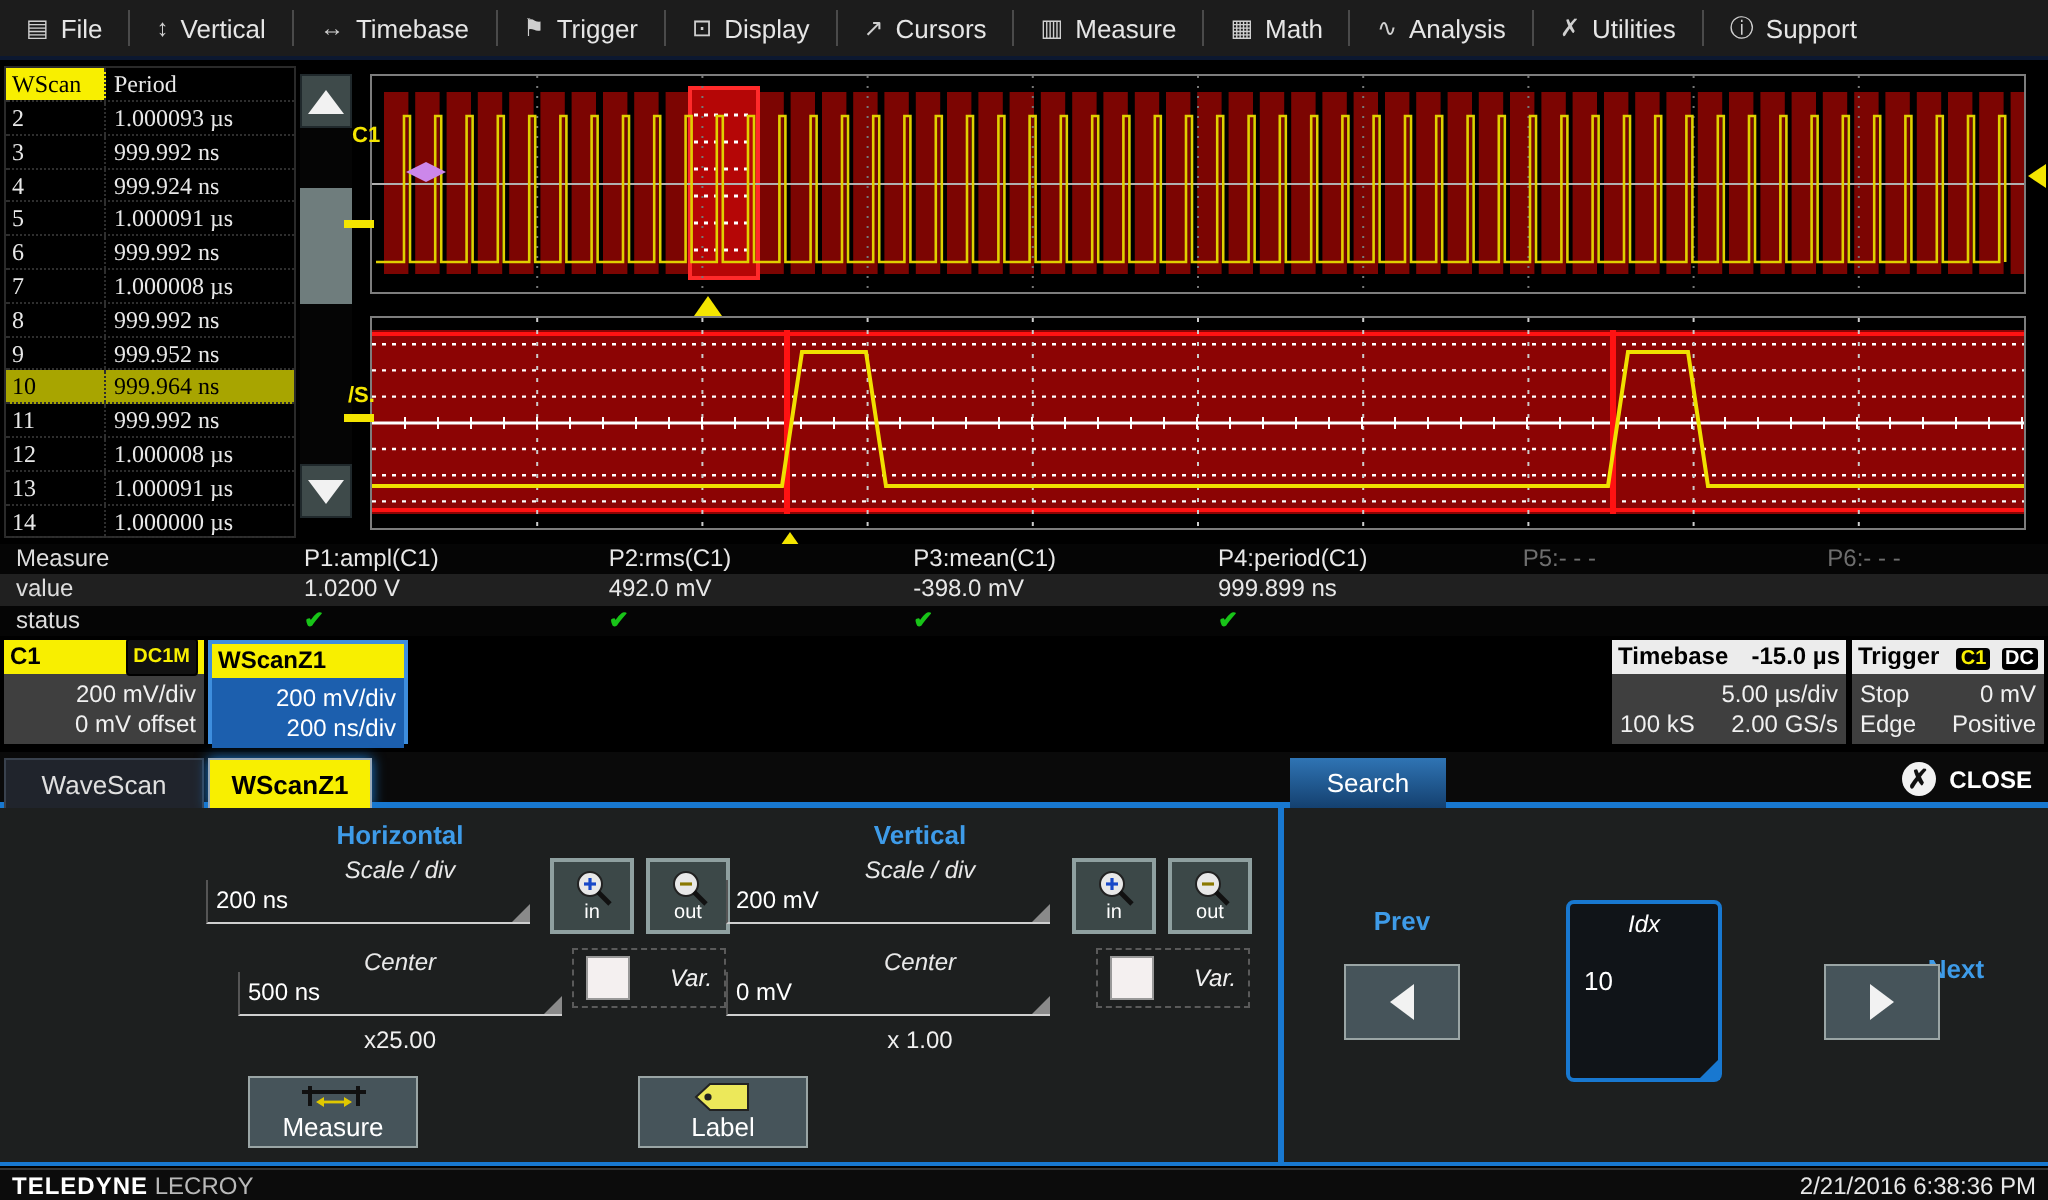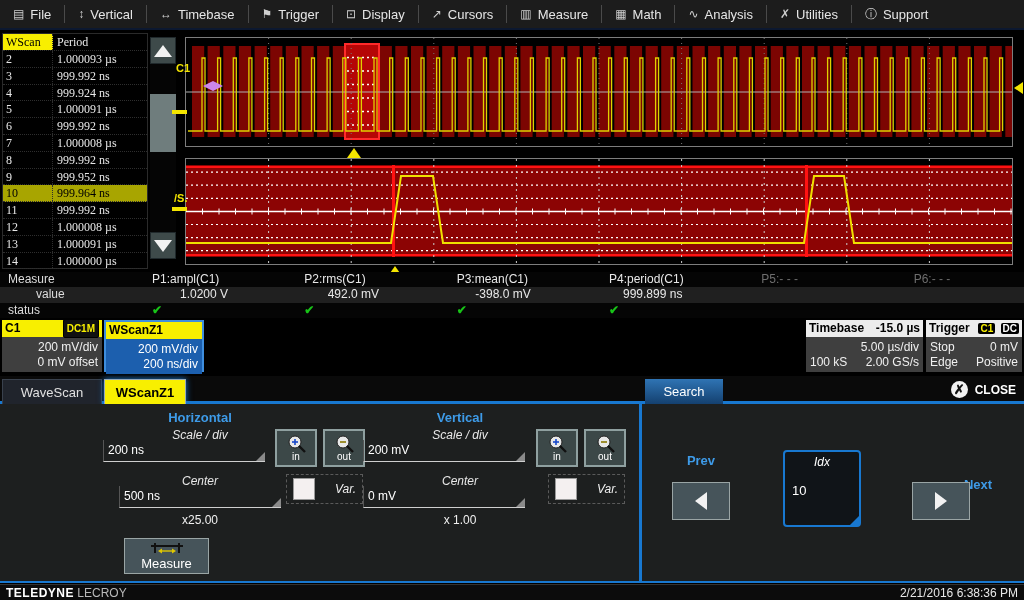--- a/index.html
+++ b/index.html
@@ -46,21 +46,21 @@
   .level-dash { background:#f4e500; height:4px; width:15px; }
   .tri-marker { width:0; height:0; border-left:7px solid transparent; border-right:7px solid transparent;
     border-bottom:10px solid #f4e500; }
   .arrow-left { width:0; height:0; border-top:6px solid transparent; border-bottom:6px solid transparent;
     border-right:9px solid #f4e500; }
 
   
   #measure-table { left:0; top:272px; width:1024px; font-size:12px; }
   .mrow { display:grid; grid-template-columns:110px repeat(6,1fr); height:15.3px; line-height:15.3px;
     background:#050505; }
-  .mrow.vals { background:#202020;padding-left:28px; }
+  .mrow.vals { background:#202020; }
   .mrow .mlab { padding-left:8px; color:#ddd; }
   .mrow .mcell { padding-left:42px; }
   .mcell.dim { color:#6e6e6e; }
   .chk { color:#18c418; font-weight:bold; }
 
   
   .desc { top:320px; height:52px; font-size:12px; }
   .desc .hdr { height:17px; line-height:17px; padding:0 3px; display:flex;
     justify-content:space-between; align-items:center; font-weight:bold; }
   .desc .body { height:35px; padding:1px 4px; display:flex; flex-direction:column;
@@ -115,21 +115,21 @@
   .var-box { width:22px; height:22px; background:#f4f0f0; border:1px solid #999; }
   .var-label { font-size:12px; font-style:italic; color:#f0f0f0; }
 
   .nav-label { position:absolute; font-size:13px; font-weight:bold; color:#3e9be8; width:80px; text-align:center; }
   .nav-btn { position:absolute; width:58px; height:38px; background:#46545a; border:1px solid #9aa5a5;
     display:flex; align-items:center; justify-content:center; }
   .tri-left { width:0; height:0; border-top:9px solid transparent; border-bottom:9px solid transparent;
     border-right:12px solid #f2f2f2; }
   .tri-right { width:0; height:0; border-top:9px solid transparent; border-bottom:9px solid transparent;
     border-left:12px solid #f2f2f2; }
-  #idx-box { position:absolute; left:783px; top:450px; width:78px; height:77px; background:#101418;
+  #idx-box { position:absolute; left:783px; top:450px; width:78px; height:91px; background:#101418;
     border:2px solid #1878d0; border-radius:4px; }
   #idx-box .idx-title { text-align:center; font-size:12px; font-style:italic; color:#fff; margin-top:3px; }
   #idx-box .idx-value { font-size:13px; color:#fff; margin:14px 0 0 7px; }
   #idx-box::after { content:""; position:absolute; right:-1px; bottom:-1px; width:0; height:0;
     border-left:11px solid transparent; border-bottom:11px solid #1878d0; }
 
   .action-btn { position:absolute; background:#46545a; border:1px solid #9aa5a5; color:#fff;
     font-size:13px; display:flex; flex-direction:column; align-items:center; justify-content:center; }
 
   
@@ -604,20 +604,27 @@
   <div class="action-btn" style="left:124px; top:538px; width:85px; height:36px;">
     <svg width="34" height="14" viewBox="0 0 34 14">
       <line x1="5" y1="1" x2="5" y2="11" stroke="#111" stroke-width="2"></line>
       <line x1="29" y1="1" x2="29" y2="11" stroke="#111" stroke-width="2"></line>
       <line x1="1" y1="4" x2="33" y2="4" stroke="#111" stroke-width="2"></line>
       <path d="M8 9 l4 -2.5 v5 z M26 9 l-4 -2.5 v5 z" fill="#e0c800"></path>
       <line x1="11" y1="9" x2="23" y2="9" stroke="#e0c800" stroke-width="1.4"></line>
     </svg>
     <span>Measure</span>
   </div>
+  <div class="action-btn" style="left:319px; top:538px; width:85px; height:36px;">
+    <svg width="30" height="15" viewBox="0 0 30 15">
+      <path d="M8 1 h19 v13 h-19 l-7 -6.5 z" fill="#ece85a" stroke="#222"></path>
+      <circle cx="7" cy="7.5" r="1.8" fill="#222"></circle>
+    </svg>
+    <span>Label</span>
+  </div>
 
   <div id="footer" class="abs">
     <div id="brand">
       <b>TELEDYNE</b>
       <span>LECROY</span>
     </div>
     <div id="datetime">2/21/2016 6:38:36 PM</div>
   </div>
 
 </div>

